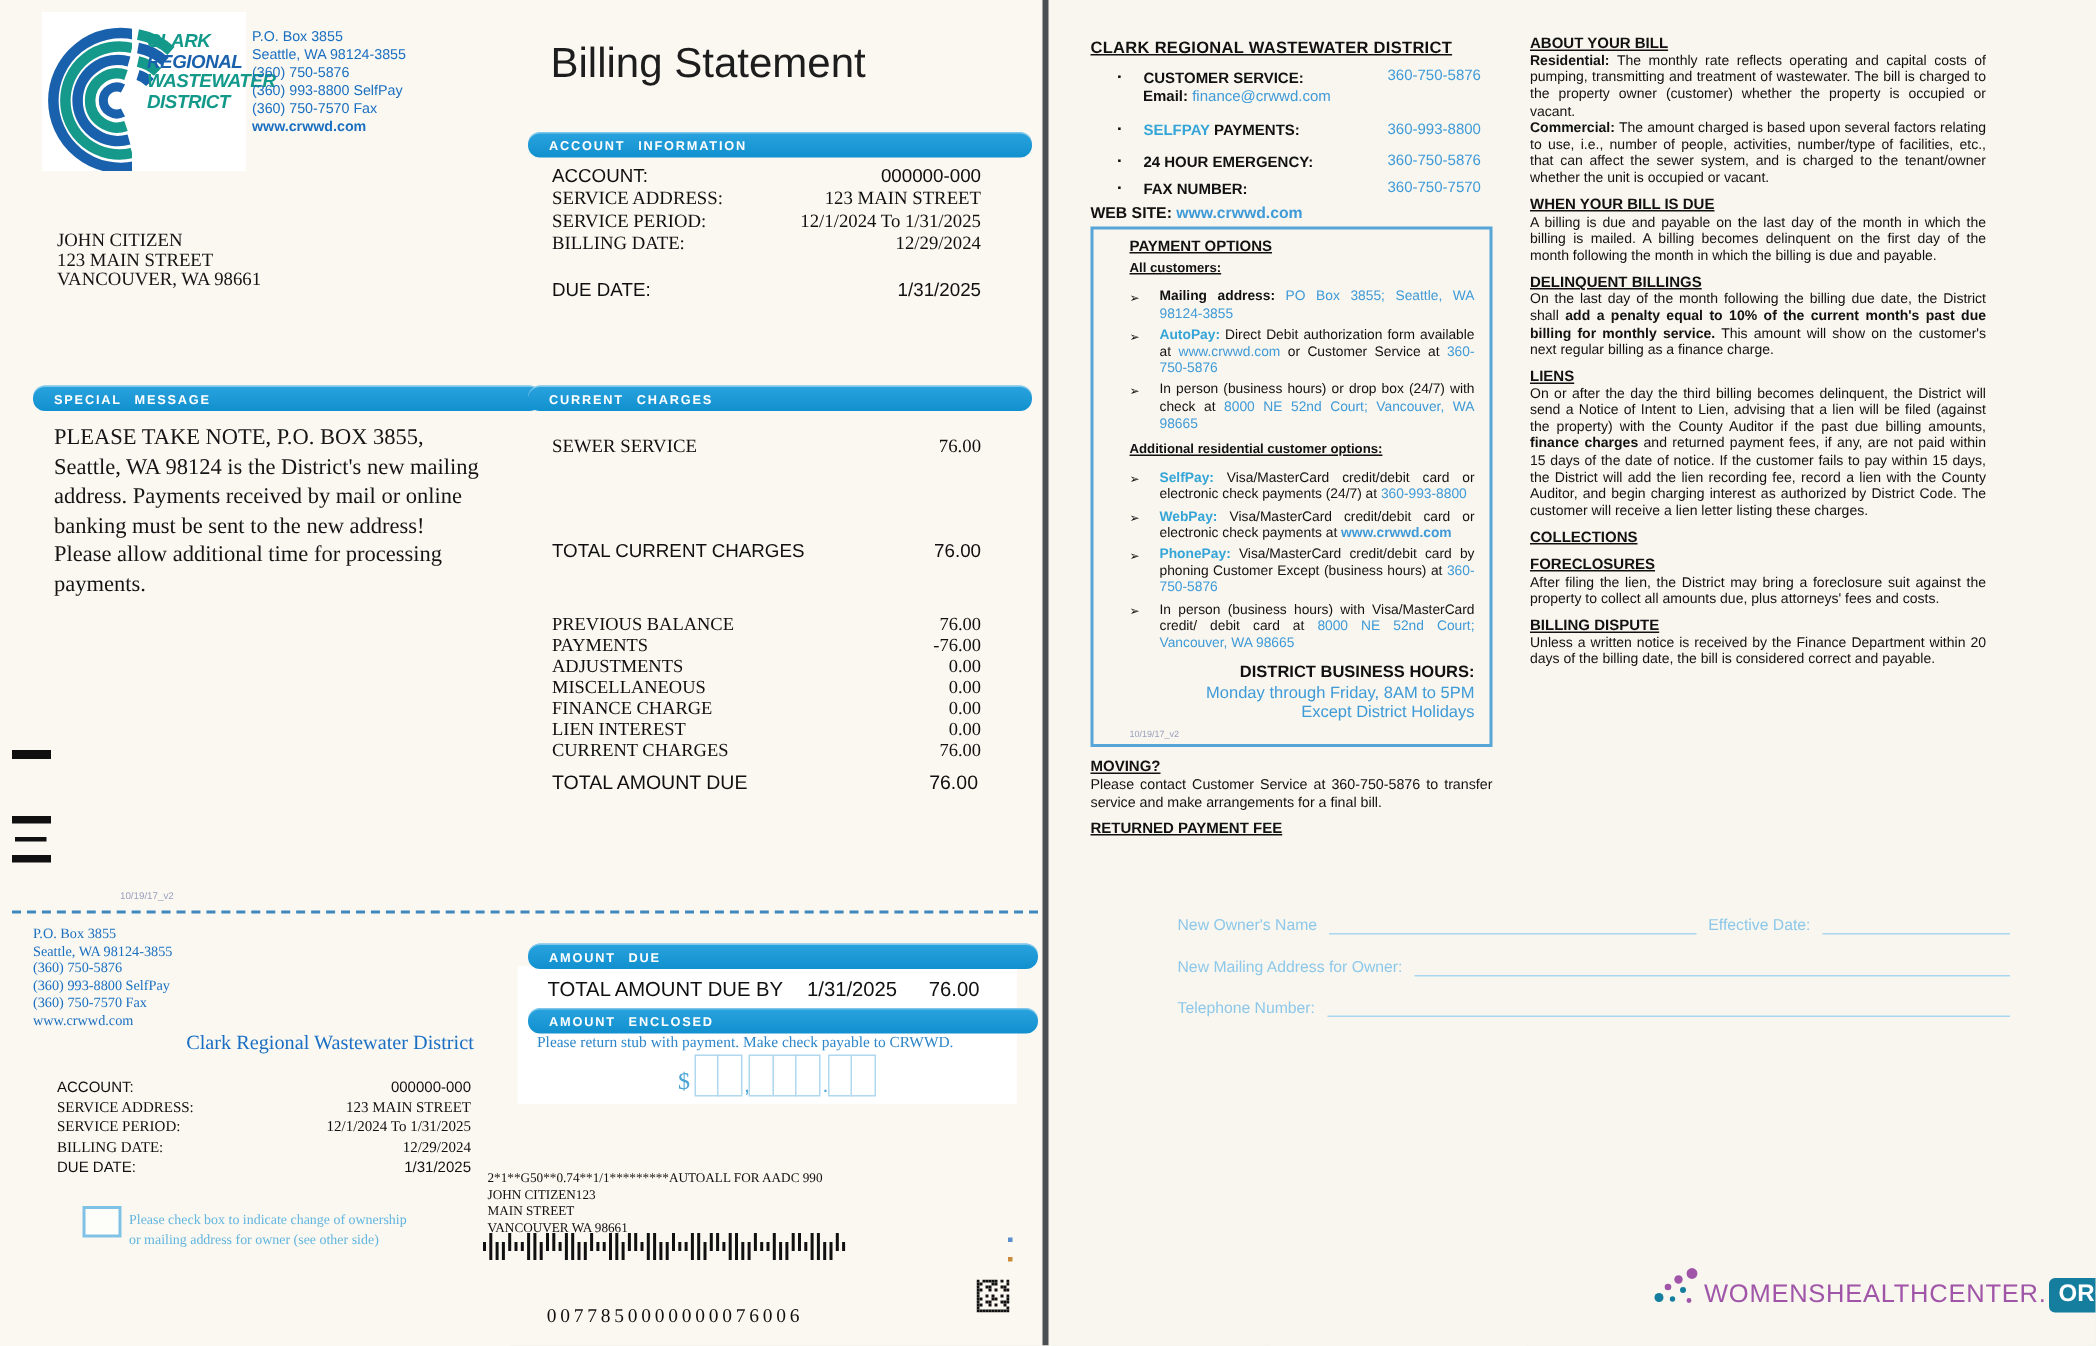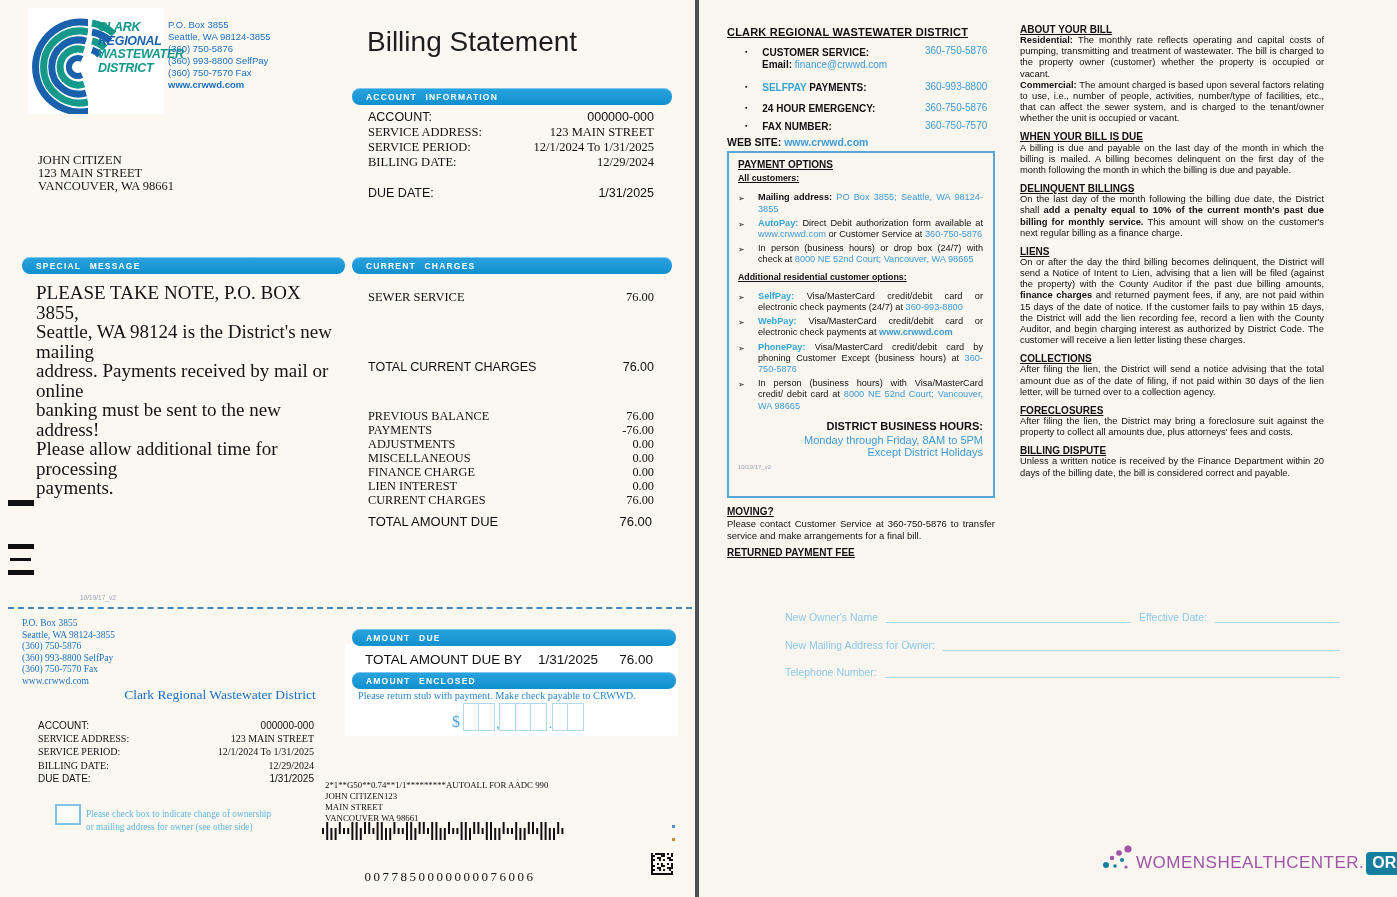--- a/index.html
+++ b/index.html
@@ -4,37 +4,37 @@
 <style>
   html,body{margin:0;padding:0;}
   body{font-family:"Liberation Sans",sans-serif;background:#e8e5dc;}
   #canvas{position:relative;width:1397px;height:897px;background:#faf8f1;overflow:hidden;}
   .abs{position:absolute;}
   .serif{font-family:"Liberation Serif",serif;}
 
   
   .section-bar{background:linear-gradient(#2aa3de,#1190cf);border-radius:8px;color:#fff;
     font-size:8.5px;font-weight:bold;letter-spacing:1.2px;word-spacing:5px;
-    padding:4px 0 3px 14px;box-shadow:inset 0 1px 0 rgba(255,255,255,.4);}
+    padding:4px 16px 3px 14px;box-shadow:inset 0 1px 0 rgba(255,255,255,.4);}
   .kv-row{display:flex;justify-content:space-between;}
 
   
   #logo-box{left:28px;top:8px;width:136px;height:106px;background:#fff;}
   #logo-text{left:70px;top:13px;font-weight:bold;font-style:italic;font-size:12.5px;line-height:13.5px;letter-spacing:-0.3px;}
   #logo-text .teal{color:#12998a;} #logo-text .blu{color:#1a61ad;}
   #contact-top{left:168px;top:19px;font-size:9.5px;line-height:12px;color:#1b6fc0;}
   #contact-top .bold{font-weight:bold;}
   #recipient{left:38px;top:154px;font-size:12.5px;line-height:13px;color:#141414;}
   #doc-title{left:367px;top:26px;font-size:28px;color:#1d1d1d;}
   #acct-bar{left:352px;top:88px;width:306px;}
   #acct-rows{left:368px;top:110px;width:286px;font-size:12.5px;line-height:15px;color:#101010;}
   #acct-rows .serif-row{font-family:"Liberation Serif",serif;}
   #due-row{left:368px;top:186px;width:286px;font-size:12.5px;color:#101010;}
   #special-bar{left:22px;top:257px;width:309px;}
-  #special-text{left:36px;top:283px;width:296px;font-size:19px;line-height:19.5px;color:#141414;}
+  #special-text{left:36px;top:283px;width:296px;font-size:15px;line-height:19.5px;color:#141414;}
   #charges-bar{left:352px;top:257px;width:306px;}
   #sewer-row{left:368px;top:290px;width:286px;font-size:12.5px;color:#101010;}
   #total-current-row{left:368px;top:360px;width:286px;font-size:12.5px;color:#101010;}
   #detail-rows{left:368px;top:409px;width:286px;font-size:12.3px;line-height:14px;color:#101010;}
   #total-due-row{left:368px;top:514px;width:284px;font-size:13px;color:#101010;}
 
   
   .reg-mark{background:#101010;}
   #ver-note-left{left:80px;top:594px;font-size:6.5px;color:#9aa0bd;}
   #perforation{left:8px;top:607px;width:684px;border-top:2px dashed #3f87bd;}
@@ -67,21 +67,21 @@
   #rp-header{left:727px;top:26px;font-size:11px;font-weight:bold;text-decoration:underline;color:#111;letter-spacing:0.2px;}
   .rp-crow{position:absolute;left:745px;width:250px;font-size:10px;color:#111;}
   .rp-crow .b{font-size:7px;vertical-align:2px;margin-right:12px;}
   .rp-crow .lbl{font-weight:bold;}
   .rp-phone{position:absolute;left:925px;font-size:10px;color:#3f9ad8;}
   #rp-email{left:762px;top:59px;font-size:10px;}
   #rp-email .lbl{font-weight:bold;color:#111;} #rp-email .val{color:#3f9ad8;}
   #rp-web{left:727px;top:136px;font-size:10.5px;}
   #rp-web .lbl{font-weight:bold;color:#111;} #rp-web .val{color:#3f9ad8;font-weight:bold;}
   #pay-box{left:727px;top:151px;width:268px;height:347px;border:2px solid #56a6d8;box-sizing:border-box;
-    padding:6px 10px 0 9px;font-size:9.2px;line-height:11.2px;color:#111;}
+    padding:6px 10px 0 24px;font-size:9.2px;line-height:11.2px;color:#111;}
   #pay-box .h1{font-size:10px;font-weight:bold;text-decoration:underline;margin-bottom:3px;}
   #pay-box .h2{font-size:8.8px;font-weight:bold;text-decoration:underline;margin:6px 0 8px;}
   .pb-bullet{display:flex;margin-bottom:3px;}
   .pb-bullet .arrow{width:20px;flex:0 0 20px;color:#111;font-size:8px;padding-top:1px;}
   .pb-bullet .txt{flex:1;text-align:justify;}
   .seg-bold{font-weight:bold;}
   .seg-blue{color:#3f9ad8;}
   .seg-blue-bold{color:#3f9ad8;font-weight:bold;}
   .seg-teal-bold{color:#35a5d8;font-weight:bold;}
   #hours-blk{text-align:right;margin-top:9px;}
@@ -523,21 +523,20 @@
     <div class="sec">
       <div class="rp-h">DELINQUENT BILLINGS</div>
       <div class="just"><span>On the last day of the month following the billing due date, the District shall </span><span class="seg-bold">add a penalty equal to 10% of the current month's past due billing for monthly service.</span><span>  This amount will show on the customer's next regular billing as a finance charge.</span></div>
     </div>
     <div class="sec">
       <div class="rp-h">LIENS</div>
       <div class="just"><span>On or after the day the third billing becomes delinquent, the District will send a Notice of Intent to Lien, advising that a lien will be filed (against the property) with the County Auditor if the past due billing amounts, </span><span class="seg-bold">finance charges</span><span> and returned payment fees, if any, are not paid within 15 days of the date of notice. If the customer fails to pay within 15 days, the District will add the lien recording fee, record a lien with the County Auditor, and begin charging interest as authorized by District Code. The customer will receive a lien letter listing these charges.</span></div>
     </div>
     <div class="sec">
       <div class="rp-h">COLLECTIONS</div>
-      <div class="just"><span>After filing the lien, the District will send a notice advising that the total amount due as of the date of filing, if not paid within 30 days of the lien letter, will be turned over to a collection agency.</span></div>
     </div>
     <div class="sec">
       <div class="rp-h">FORECLOSURES</div>
       <div class="just"><span>After filing the lien, the District may bring a foreclosure suit against the property to collect all amounts due, plus attorneys' fees and costs.</span></div>
     </div>
     <div class="sec">
       <div class="rp-h">BILLING DISPUTE</div>
       <div class="just"><span>Unless a written notice is received by the Finance Department within 20 days of the billing date, the bill is considered correct and payable.</span></div>
     </div>
   </div>

